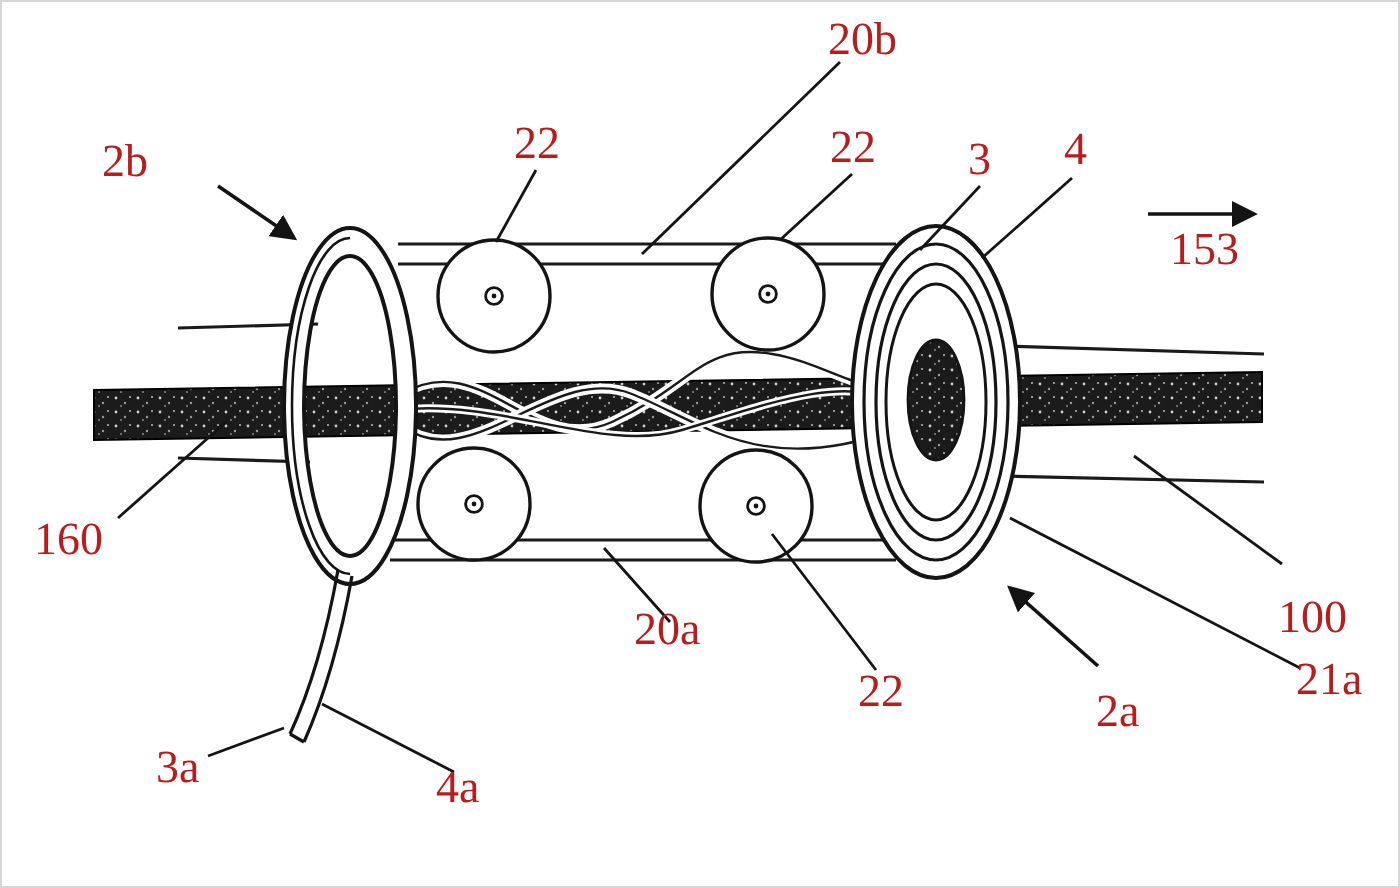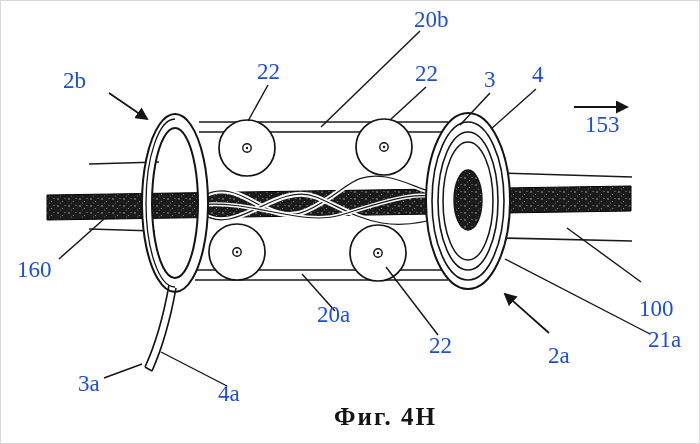--- a/index.html
+++ b/index.html
@@ -12,21 +12,21 @@
     overflow:hidden;
     border:1px solid #d8d8d8;
     box-sizing:border-box;
   }
   .drawing{position:absolute;left:0;top:0;}
   .lbl{
     position:absolute;
     font-size:23px;
     line-height:1;
     white-space:nowrap;
-    color:#1d4ed8;
+    color:#b91c1c;
     user-select:none;
   }
   .caption{
     position:absolute;
     font-size:25px;
     font-weight:bold;
     letter-spacing:2px;
     color:#141414;
     white-space:nowrap;
   }
@@ -134,31 +134,30 @@
       <line x1="226" y1="385" x2="160" y2="351"></line>
     </g>
 
     <g stroke="#141414" stroke-width="1.8" fill="none">
       <line x1="573" y1="106" x2="626" y2="106" marker-end="url(#ah)"></line>
       <line x1="108" y1="92" x2="146" y2="118" marker-end="url(#ah)"></line>
       <line x1="548" y1="332" x2="504" y2="293" marker-end="url(#ah)"></line>
     </g>
   </svg>
 
-  <div class="lbl" style="left:62px;top:68px">2b</div>
+  <div class="lbl" style="left:50px;top:68px">2b</div>
   <div class="lbl" style="left:413px;top:7px">20b</div>
   <div class="lbl" style="left:256px;top:59px">22</div>
   <div class="lbl" style="left:414px;top:61px">22</div>
   <div class="lbl" style="left:483px;top:67px">3</div>
   <div class="lbl" style="left:531px;top:62px">4</div>
   <div class="lbl" style="left:584px;top:112px">153</div>
   <div class="lbl" style="left:16px;top:257px">160</div>
   <div class="lbl" style="left:638px;top:296px">100</div>
   <div class="lbl" style="left:647px;top:327px">21a</div>
   <div class="lbl" style="left:547px;top:343px">2a</div>
   <div class="lbl" style="left:428px;top:333px">22</div>
   <div class="lbl" style="left:316px;top:302px">20a</div>
   <div class="lbl" style="left:77px;top:371px">3a</div>
   <div class="lbl" style="left:217px;top:381px">4a</div>
 
-  <div class="caption" style="left:333px;top:402px">Фиг. 4H</div>
 
 </div>
 
 </body></html>

